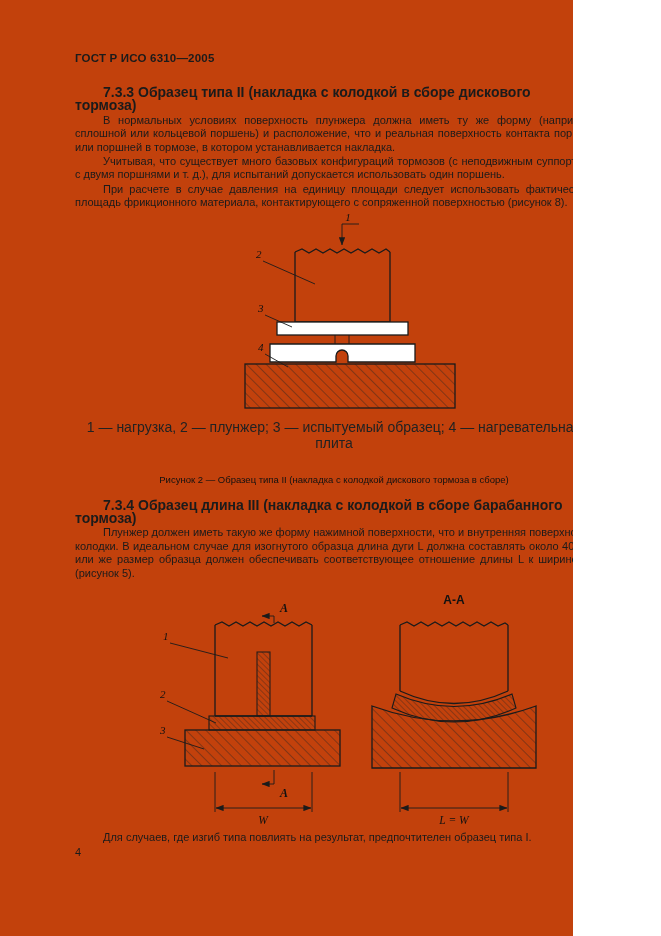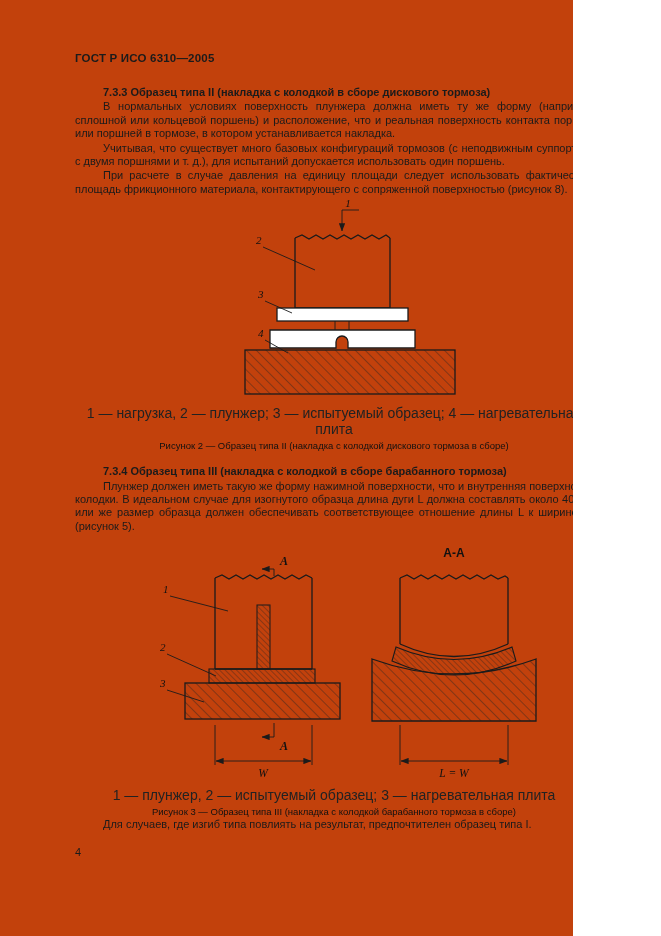--- a/index.html
+++ b/index.html
@@ -8,33 +8,33 @@
     position:relative;
     width:573px; height:936px;
     background:#c2410c;
     font-family:"Liberation Sans", sans-serif;
     color:#1b1b1b;
     overflow:hidden;
   }
   .content { position:absolute; left:75px; top:52px; width:518px; }
   .std-num { font-size:11.5px; font-weight:bold; letter-spacing:0.2px; }
   .sec-heading {
-    font-size:11px; font-weight:bold;
+    font-size:14px; font-weight:bold;
     text-indent:28px; margin-top:22px; line-height:13.4px;
   }
   p.body {
     font-size:11px; line-height:13.4px;
     text-align:justify; text-indent:28px; margin-top:1px;
   }
   figure { display:block; }
   figure svg { display:block; }
   .fig2-svg { margin:0 0 0 155px; }
   .fig3-svg { margin:6px 0 0 75px; }
   .legend { font-size:14px; text-align:center; margin-top:4px; color:#222; }
-  .caption { font-size:9.5px; text-align:center; margin-top:3px; color:#111; }
+  .caption { font-size:9.5px; text-align:center; margin-top:23px; color:#111; }
   .closing { margin-top:18px; }
   .page-num { position:absolute; left:75px; top:846px; font-size:11px; }
   
   .o  { fill:none; stroke:#1b1b1b; stroke-width:1.3; }
   .t  { fill:none; stroke:#1b1b1b; stroke-width:0.9; }
   .fw { fill:#ffffff; stroke:#1b1b1b; stroke-width:1.3; }
   .num { font:italic 11px "Liberation Serif", serif; fill:#111; }
   .big { font:italic 700 12px "Liberation Serif", serif; fill:#111; }
   .sview { font:700 12px "Liberation Sans", sans-serif; fill:#111; }
   .dim { font:italic 11.5px "Liberation Serif", serif; fill:#111; }
@@ -84,21 +84,21 @@
         <text class="num" x="28" y="141">4</text>
         <path class="t" d="M35,144 L58,157"></path>
         <rect x="15" y="154" width="210" height="44" fill="url(#f2hA)" stroke="#1b1b1b" stroke-width="1.3"></rect>
       </svg>
       <figcaption>
         <div class="legend">1 — нагрузка, 2 — плунжер; 3 — испытуемый образец; 4 — нагревательная плита</div>
         <div class="caption">Рисунок 2 — Образец типа II (накладка с колодкой дискового тормоза в сборе)</div>
       </figcaption>
     </figure>
 
-    <div class="sec-heading" style="margin-top:14px;">7.3.4 Образец типа III (накладка с колодкой в сборе барабанного тормоза)</div>
+    <div class="sec-heading" style="margin-top:14px;">7.3.4 Образец длина III (накладка с колодкой в сборе барабанного тормоза)</div>
     <p class="body">Плунжер должен иметь такую же форму нажимной поверхности, что и внутренняя поверхность колодки. В идеальном случае для изогнутого образца длина дуги L должна составлять около 40 мм или же размер образца должен обеспечивать соответствующее отношение длины L к ширине W (рисунок 5).</p>
 
     <figure>
       <svg class="fig3-svg" width="400" height="244" viewBox="0 0 400 244">
         <defs>
           <pattern id="f3hA" width="7" height="7" patternUnits="userSpaceOnUse" patternTransform="rotate(-45)">
             <line x1="0" y1="0" x2="0" y2="7" stroke="#222" stroke-width="0.8"></line>
           </pattern>
           <pattern id="f3hB" width="4" height="4" patternUnits="userSpaceOnUse" patternTransform="rotate(-45)">
             <line x1="0" y1="0" x2="0" y2="4" stroke="#222" stroke-width="0.7"></line>
@@ -151,23 +151,19 @@
 
         <path d="M222,120 Q304,150 386,120 L386,182 L222,182 Z" fill="url(#f3hA)" stroke="#1b1b1b" stroke-width="1.3"></path>
 
         <g>
           <path class="t" d="M250,186 V226 M358,186 V226"></path>
           <path class="t" d="M304,222 H251" marker-end="url(#f3arr)"></path>
           <path class="t" d="M304,222 H357" marker-end="url(#f3arr)"></path>
         </g>
         <text class="dim" x="304" y="238" text-anchor="middle">L = W</text>
       </svg>
-      <figcaption>
-        <div class="legend">1 — плунжер, 2 — испытуемый образец; 3 — нагревательная плита</div>
-        <div class="caption">Рисунок 3 — Образец типа III (накладка с колодкой барабанного тормоза в сборе)</div>
-      </figcaption>
     </figure>
 
     <p class="body closing">Для случаев, где изгиб типа повлиять на результат, предпочтителен образец типа I.</p>
   </div>
 
   <div class="page-num">4</div>
 </div>
 
 </body></html>

